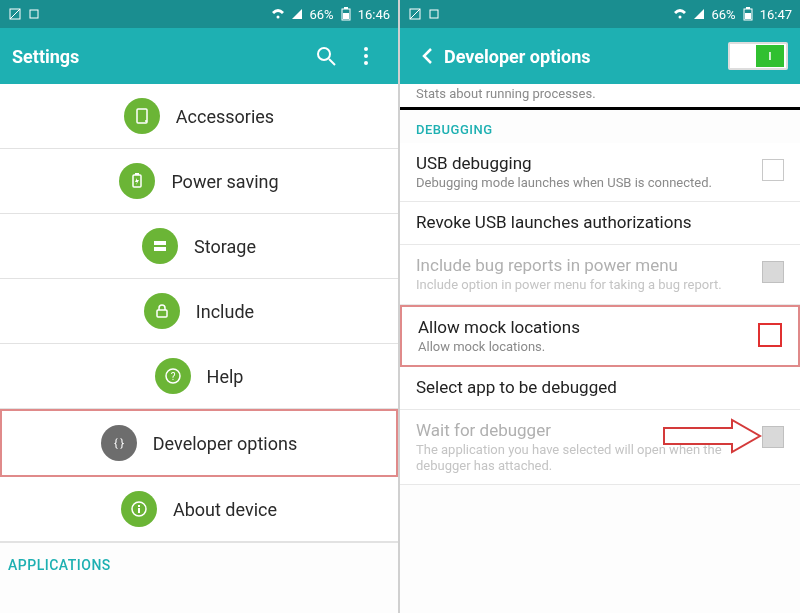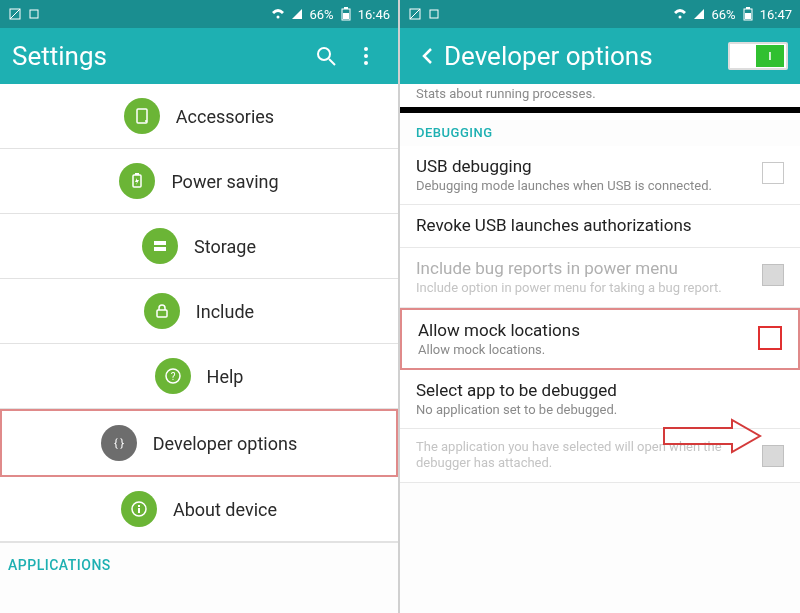--- a/index.html
+++ b/index.html
@@ -6,21 +6,21 @@
   body { background: #fff; width: 800px; height: 613px; overflow: hidden; display: flex; }
   .screen { width: 400px; height: 613px; display: flex; flex-direction: column; background: #fafafa; position: relative; }
   .screen.left { border-right: 2px solid #d0d0d0; }
   
   .statusbar { height: 28px; background: #1a8e90; display: flex; align-items: center; justify-content: space-between; padding: 0 8px; color: #fff; font-size: 14px; }
   .sb-left, .sb-right { display: flex; gap: 5px; }
   .sb-icon { width: 14px; height: 14px; display: inline-flex; align-items: center; justify-content: center; }
   .sb-text { font-size: 13px; }
   
   .appbar { height: 56px; background: #1eb0b2; color: #fff; display: flex; align-items: center; padding: 0 12px; }
-  .appbar .title { font-size: 26px; font-weight: 400; flex: 1; }
+  .appbar .title { font-size: 18px; font-weight: 700; flex: 1; }
   .appbar .ab-icon { width: 40px; height: 40px; display: flex; align-items: center; justify-content: center; cursor: pointer; }
   .appbar .back { width: 32px; }
   
   .toggle { width: 60px; height: 28px; background: #fff; border: 2px solid #ddd; border-radius: 2px; display: flex; align-items: center; justify-content: flex-end; padding: 2px; }
   .toggle .knob { width: 28px; height: 22px; background: #30c030; display: flex; align-items: center; justify-content: center; color: #fff; font-size: 10px; font-weight: bold; }
   
   .list { flex: 1; overflow: hidden; background: #fdfdfd; }
   .item { display: flex; align-items: center; padding: 14px 16px; border-bottom: 1px solid #e2e2e2; background: #fff; justify-content: center; }
   .item.highlight { border: 2px solid #e08a8a; }
   .item .icon { width: 36px; height: 36px; border-radius: 18px; display: flex; align-items: center; justify-content: center; margin-right: 16px; flex-shrink: 0; color: #fff; }
@@ -34,21 +34,21 @@
   .opt .title2 { font-size: 17px; color: #222; margin-bottom: 2px; }
   .opt .sub { font-size: 13px; color: #8a8a8a; line-height: 1.25; }
   .opt.disabled .title2 { color: #b0b0b0; }
   .opt.disabled .sub { color: #c4c4c4; }
   .checkbox { width: 22px; height: 22px; border: 1px solid #c8c8c8; background: #fff; margin-top: 6px; flex-shrink: 0; }
   .checkbox.disabled { background: #d9d9d9; border-color: #c0c0c0; }
   .opt.mock { border: 2px solid #e08a8a; }
   .opt.mock .checkbox { border: 2px solid #e03030; width: 24px; height: 24px; }
   
   .arrow { position: absolute; left: 262px; top: 418px; width: 100px; height: 36px; pointer-events: none; }
-  .partial-top { padding: 2px 16px 6px; background: #fff; border-bottom: 6px solid #000000; }
+  .partial-top { padding: 2px 16px 6px; background: #fff; border-bottom: 3px solid #000000; }
   .partial-top .sub { font-size: 13px; color: #8a8a8a; }
   .sectionh2 { padding: 12px 16px 6px; font-size: 13px; color: #1eb0b2; font-weight: 500; letter-spacing: 0.5px; background: #fdfdfd; }
 </style>
 </head>
 <body>
 
 <div class="screen left">
   <div class="statusbar">
     <div class="sb-left">
       <span class="sb-icon">
@@ -256,26 +256,26 @@
       <div class="text">
         <div class="title2">Allow mock locations</div>
         <div class="sub">Allow mock locations.</div>
       </div>
       <div class="checkbox"></div>
     </div>
 
     <div class="opt">
       <div class="text">
         <div class="title2">Select app to be debugged</div>
-        <div class="sub">No application set to be debugged.</div>
       </div>
     </div>
 
     <div class="opt disabled">
       <div class="text">
+        <div class="title2">Wait for debugger</div>
         <div class="sub">The application you have selected will open when the debugger has attached.</div>
       </div>
       <div class="checkbox disabled"></div>
     </div>
   </div>
 
   <svg class="arrow" viewBox="0 0 100 36">
     <path d="M2 10 L70 10 L70 2 L98 18 L70 34 L70 26 L2 26 Z" fill="none" stroke="#d43a3a" stroke-width="2"></path>
   </svg>
 </div>

